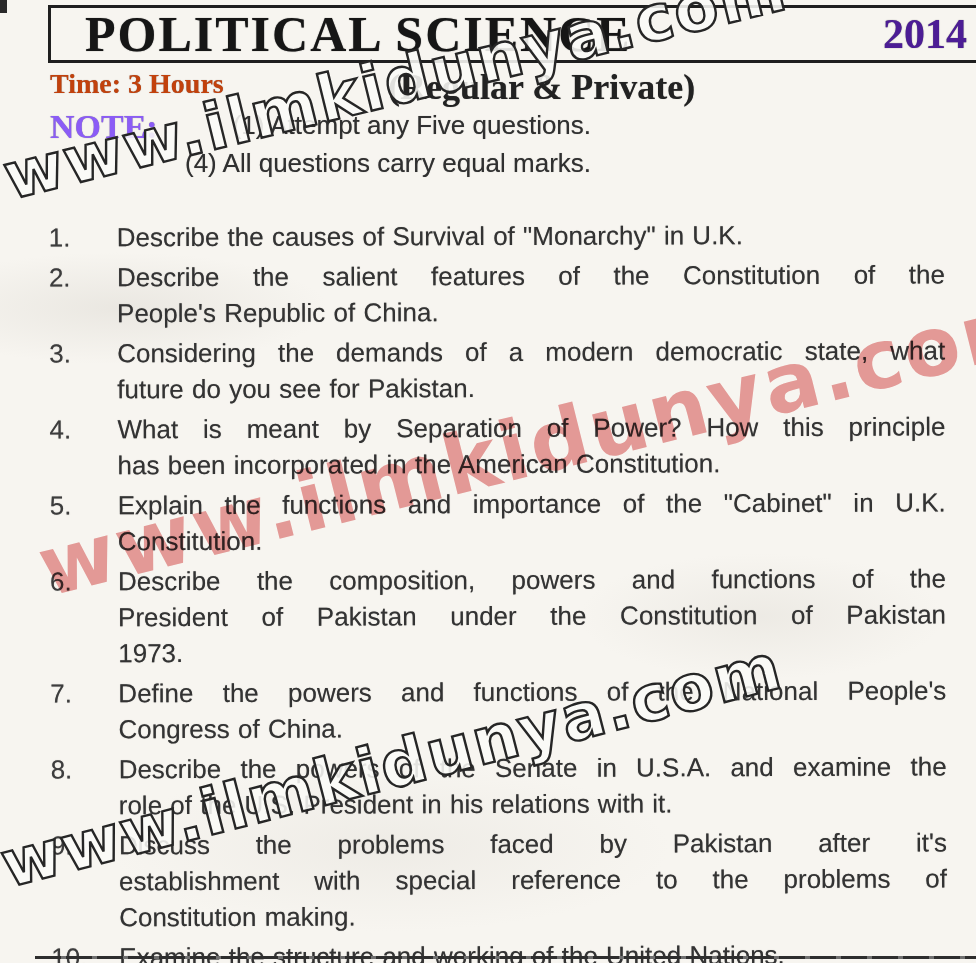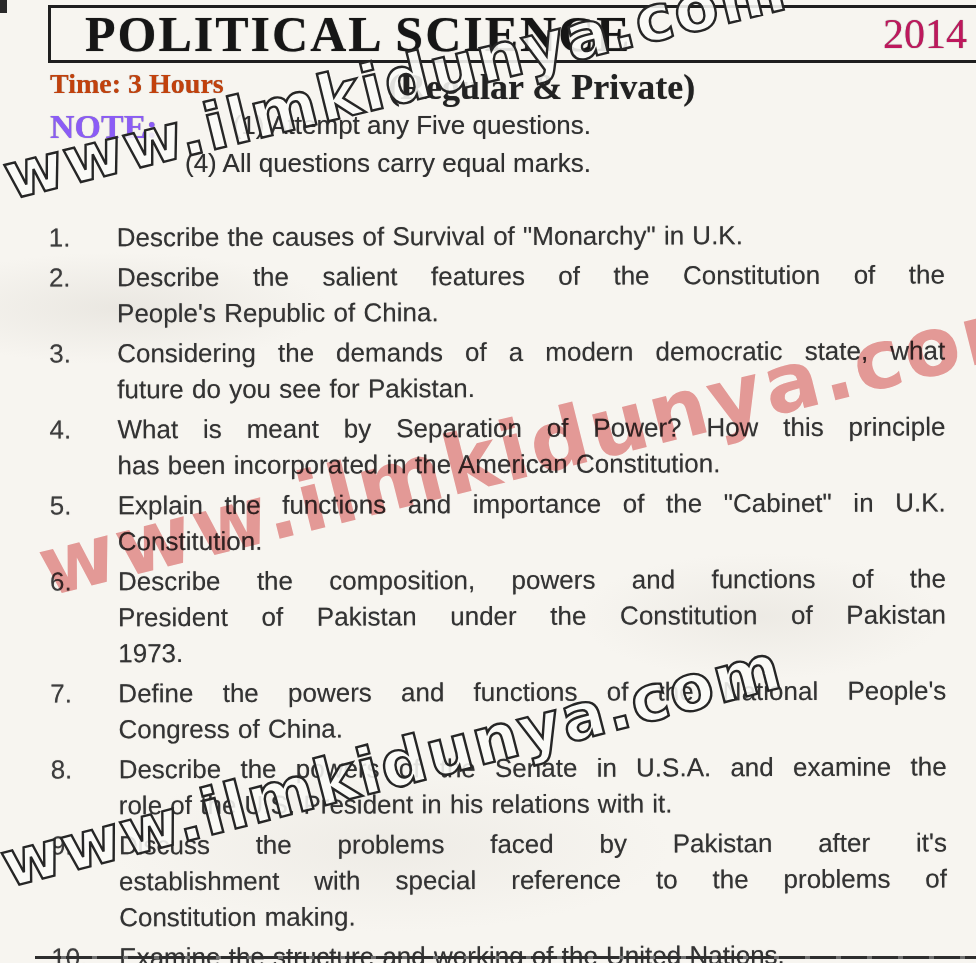--- a/index.html
+++ b/index.html
@@ -22,22 +22,22 @@
     display:flex;align-items:center;justify-content:space-between;
     padding:0 20px 0 34px;box-sizing:content-box;
   }
   .title{
     font-family:"Liberation Serif", serif;font-weight:bold;
     font-size:50px;letter-spacing:2px;color:#161616;
     text-shadow:0 0 1px rgba(20,20,20,.6);
     white-space:nowrap;line-height:52px;
   }
   .year{
-    font-family:"Liberation Serif", serif;font-weight:normal;
-    font-size:42px;color:#be185d;line-height:52px;
+    font-family:"Liberation Serif", serif;font-weight:bold;
+    font-size:42px;color:#4c1d95;line-height:52px;
     text-shadow:0 0 1px rgba(20,20,20,.6);
   }
   .subhead{position:absolute;left:0;top:66px;width:976px;height:40px;}
   .time{position:absolute;left:50px;top:2px;font-family:"Liberation Serif",serif;font-weight:bold;font-size:28px;color:#c2410c;text-shadow:0 0 .8px rgba(30,30,30,.55);}
   .session{position:absolute;left:388px;top:0;font-family:"Liberation Serif",serif;font-weight:bold;font-size:36px;color:#222;text-shadow:0 0 .8px rgba(30,30,30,.55);}
   .marks{position:absolute;right:41px;top:6px;font-family:"Liberation Serif",serif;font-weight:bold;font-size:28px;color:#222;text-shadow:0 0 .8px rgba(30,30,30,.55);}
 
   .note-label{position:absolute;left:50px;top:108px;font-family:"Liberation Serif",serif;font-weight:bold;font-size:34px;color:#8b5cf6;text-shadow:0 0 .8px rgba(30,30,30,.5);}
   .note-list{position:absolute;left:185px;top:106px;line-height:38px;font-size:26px;color:#303030;text-shadow:0 0 .7px rgba(40,40,40,.55);text-align:right;}
 

